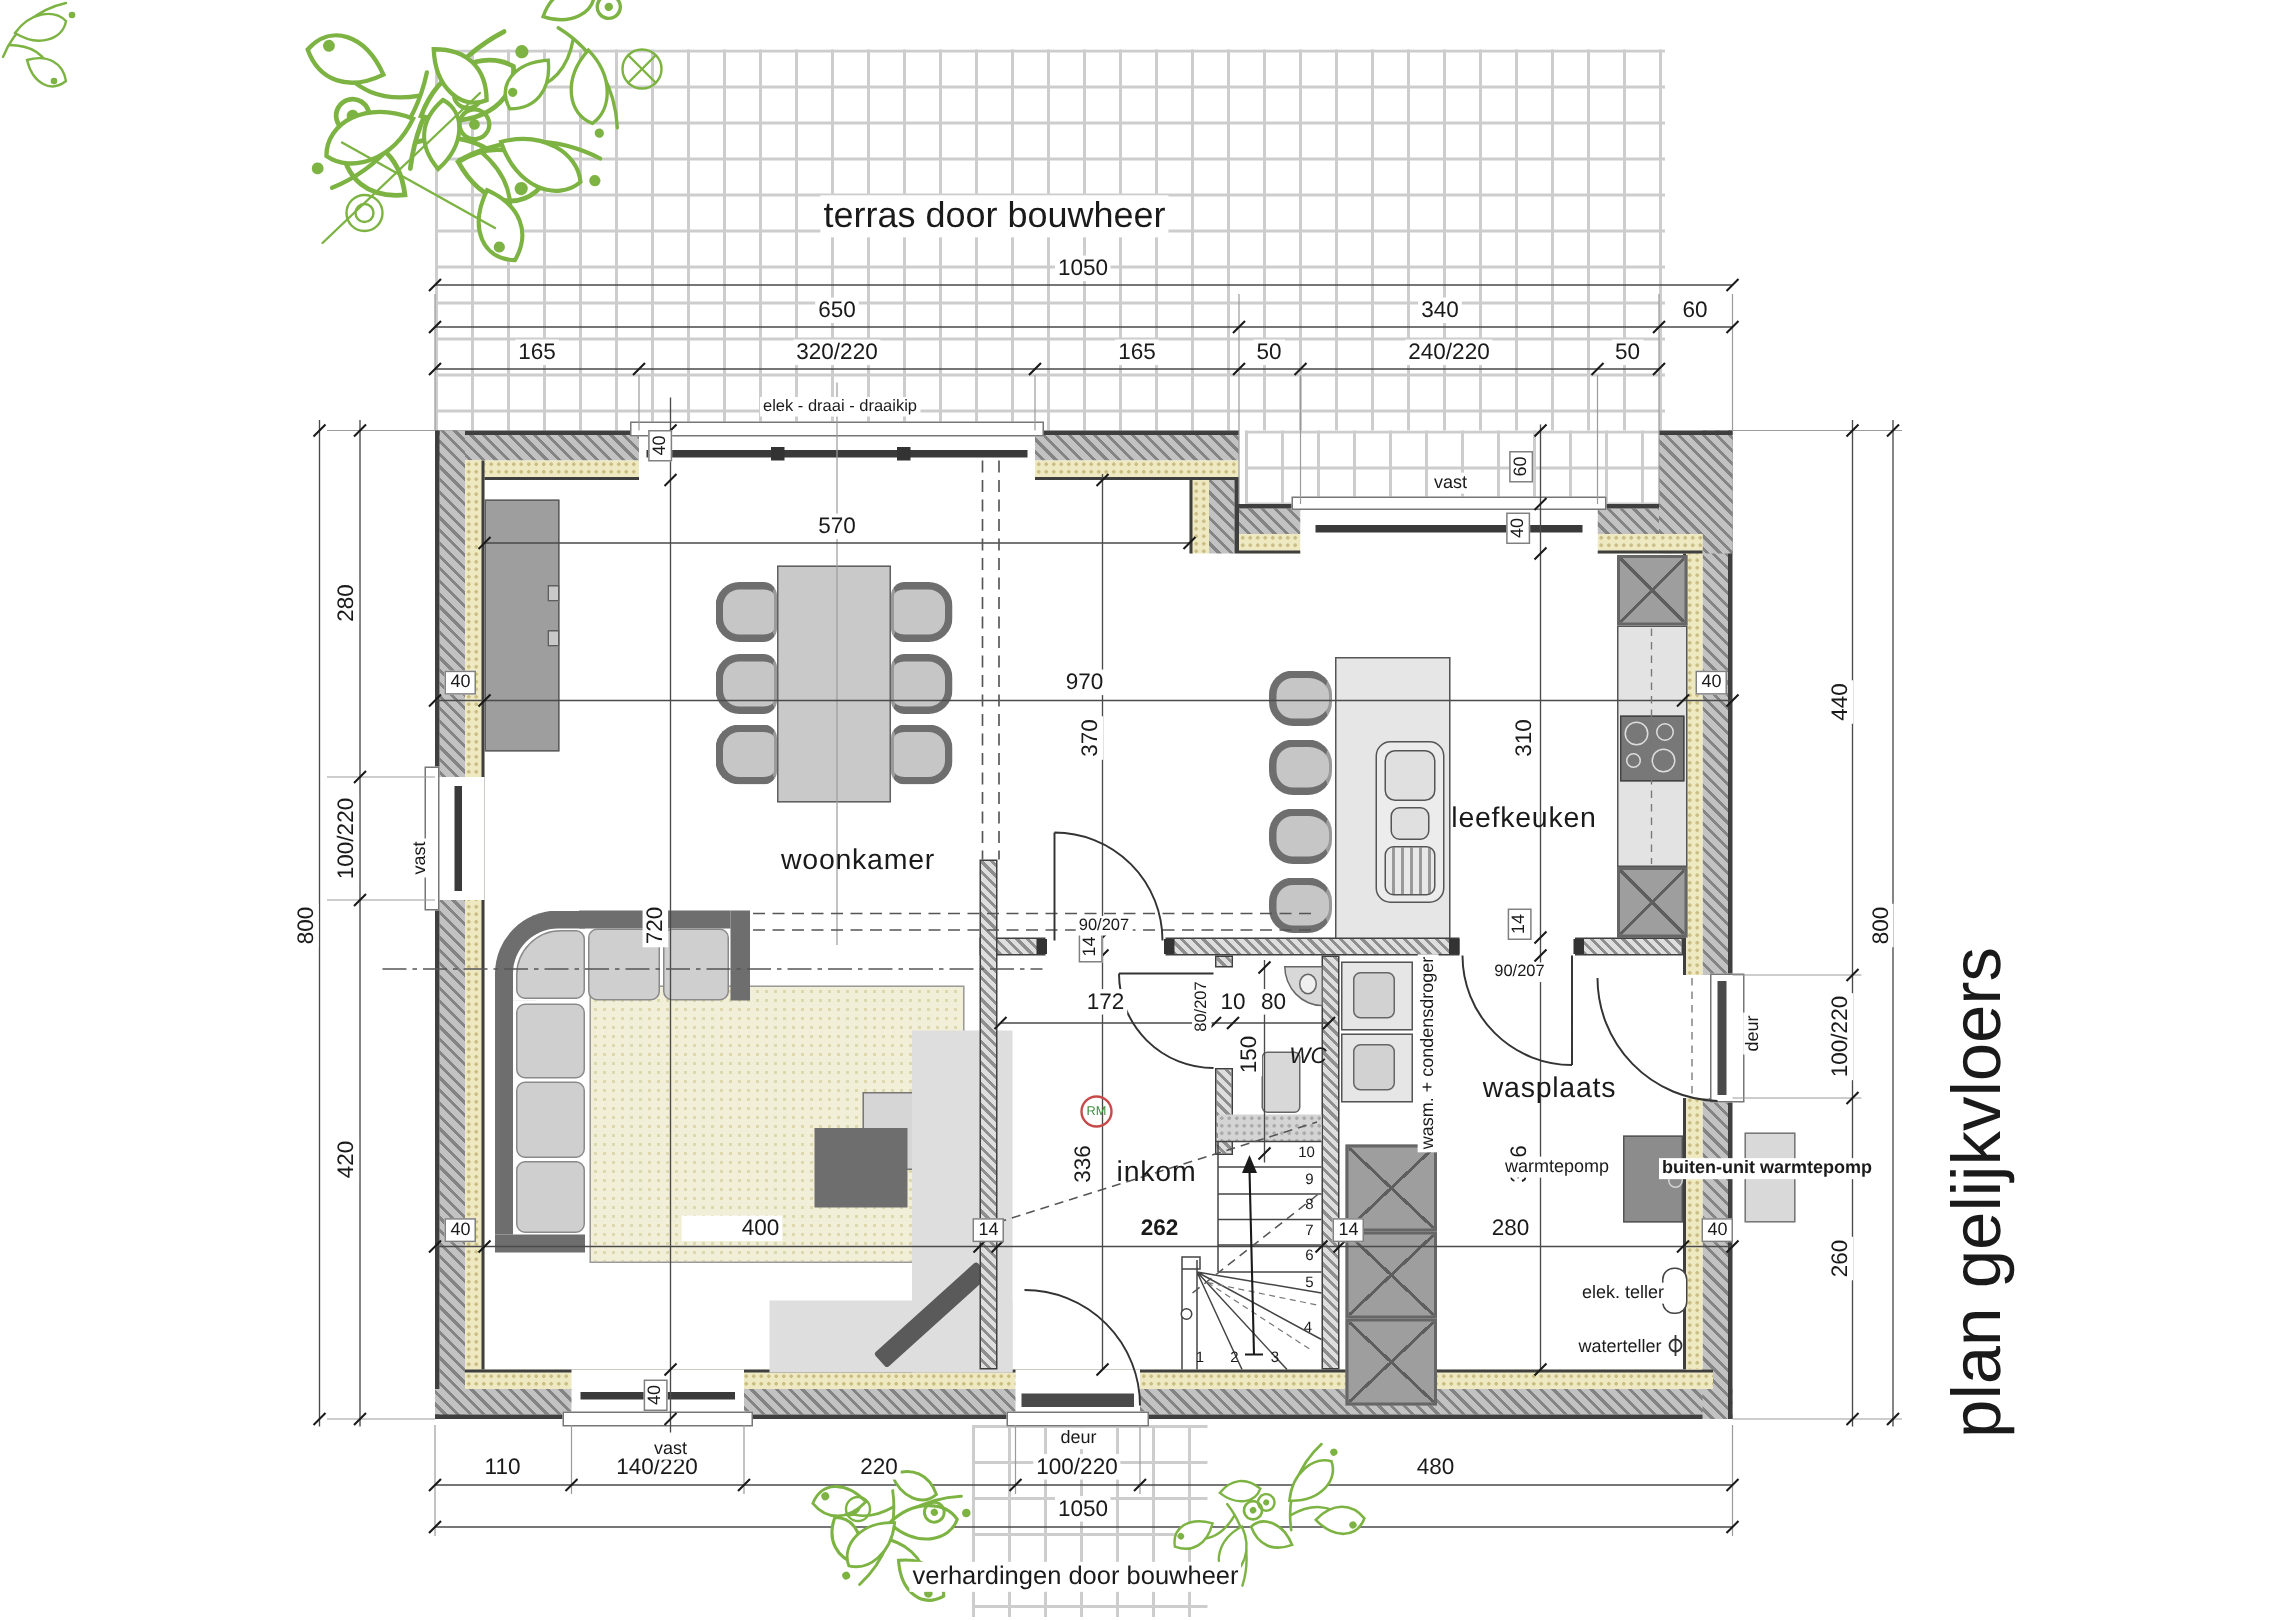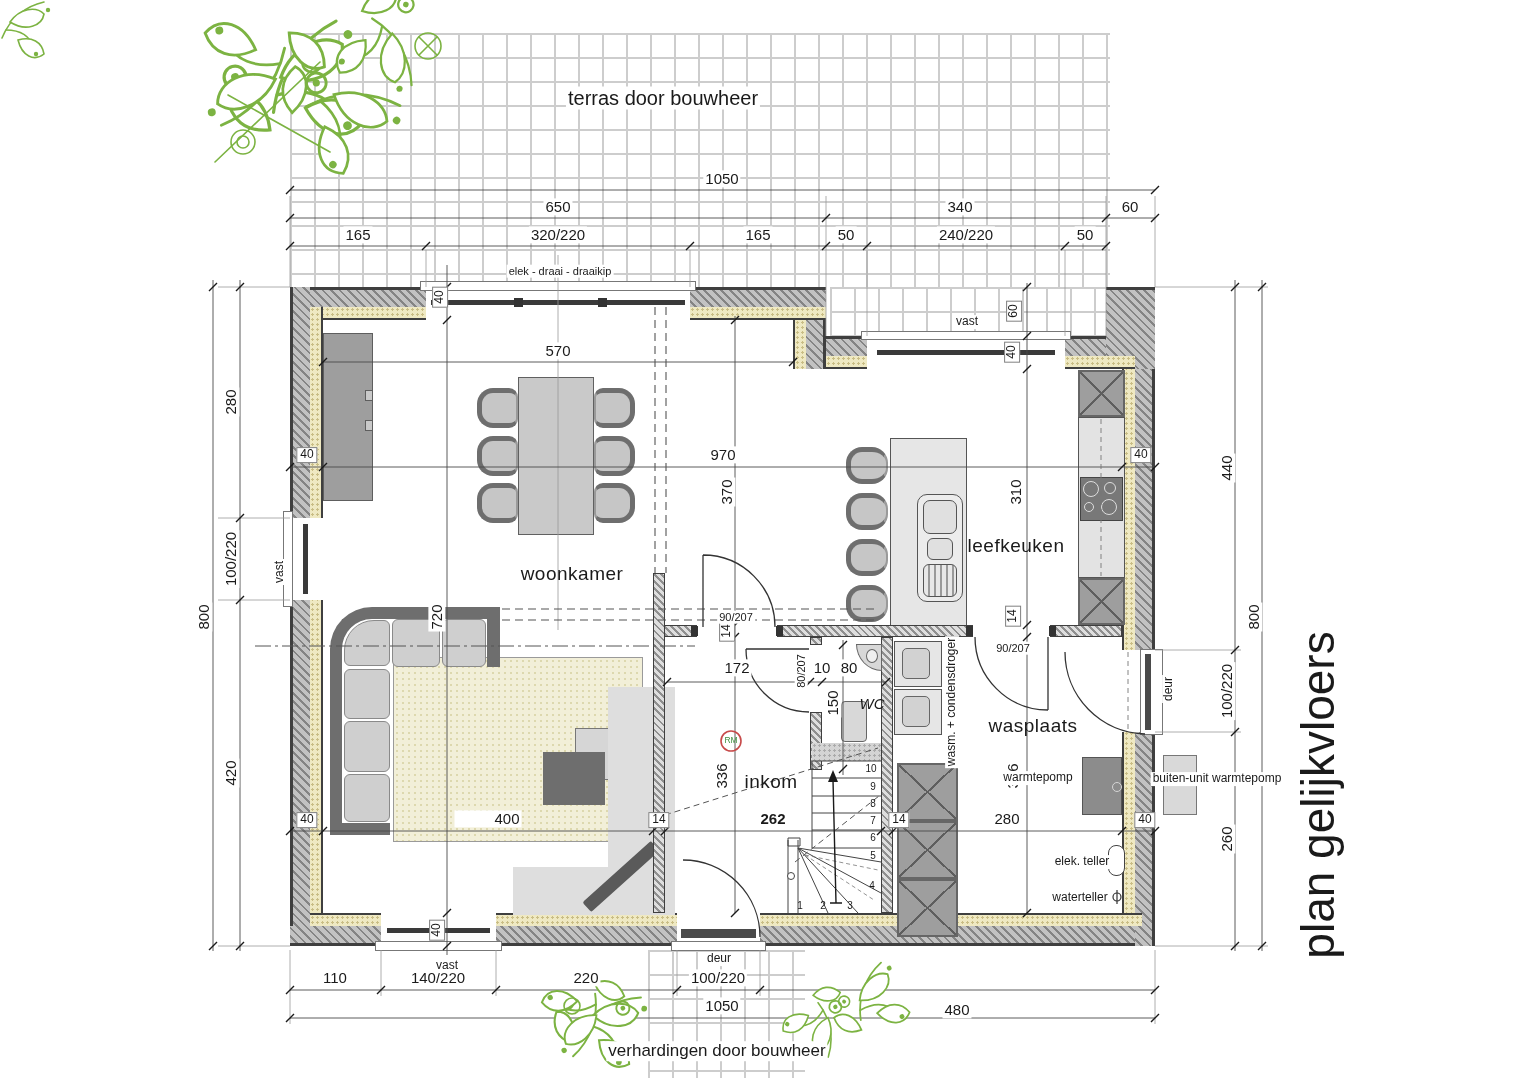--- a/index.html
+++ b/index.html
@@ -34,21 +34,21 @@
   .dark{background:#6e6e6e;}
   
   .lbl{position:absolute;transform:translate(-50%,-50%);font-size:15px;white-space:nowrap;
        background:#fff;padding:0 2px;line-height:1.15;z-index:40;}
   .rot{transform:translate(-50%,-50%) rotate(-90deg);}
   .box{border:1px solid #808080;padding:0 3px;}
   .sm{font-size:12px;}
   .xs{font-size:11px;}
   .room{font-size:19px;letter-spacing:.5px;background:transparent;}
   .stp{font-size:10px;padding:0 1px;background:transparent;}
-  .big{font-size:20px;}
+  .big{font-size:24px;margin-top:46px;}
   .rm-txt{font-size:8.5px;color:#3f8f3f;background:transparent;padding:0;}
   svg.ov{position:absolute;left:0;top:0;z-index:30;pointer-events:none;}
 </style>
 </head>
 <body>
 
 <div class="plan">
 
   <div class="tile" style="left:290px;top:33px;width:820px;height:254px;"></div>
   <div class="tile" style="left:830px;top:287px;width:276px;height:49px;"></div>
@@ -299,21 +299,21 @@
   <div class="lbl rot" style="left:1227px;top:468px;">440</div>
   <div class="lbl rot" style="left:1227px;top:691px;">100/220</div>
   <div class="lbl rot" style="left:1227px;top:839px;">260</div>
   <div class="lbl rot" style="left:1254px;top:617px;">800</div>
   <div class="lbl rot sm" style="left:1169px;top:689px;">deur</div>
 
   <div class="lbl" style="left:335px;top:978px;text-align:center;">110</div>
   <div class="lbl" style="left:438px;top:978px;">140/220</div>
   <div class="lbl" style="left:586px;top:978px;">220</div>
   <div class="lbl" style="left:718px;top:978px;">100/220</div>
-  <div class="lbl" style="left:957px;top:978px;margin-top:32px;">480</div>
+  <div class="lbl" style="left:957px;top:978px;">480</div>
   <div class="lbl" style="left:722px;top:1006px;">1050</div>
   <div class="lbl sm" style="left:447px;top:966px;">vast</div>
   <div class="lbl sm" style="left:719px;top:959px;">deur</div>
   <div class="lbl" style="left:717px;top:1051px;font-size:17px;">verhardingen door bouwheer</div>
 
   <div class="lbl" style="left:558px;top:351px;">570</div>
   <div class="lbl" style="left:723px;top:455px;">970</div>
   <div class="lbl box sm" style="left:307px;top:455px;">40</div>
   <div class="lbl box sm" style="left:1141px;top:455px;">40</div>
   <div class="lbl box sm" style="left:307px;top:820px;">40</div>
@@ -344,21 +344,21 @@
   <div class="lbl rot xs" style="left:801px;top:671px;">80/207</div>
 
   <div class="lbl room" style="left:572px;top:574px;">woonkamer</div>
   <div class="lbl room" style="left:1016px;top:546px;">leefkeuken</div>
   <div class="lbl room" style="left:771px;top:782px;">inkom</div>
   <div class="lbl room" style="left:1033px;top:726px;">wasplaats</div>
   <div class="lbl" style="left:872px;top:704px;font-size:15px;background:transparent;font-style:italic;">WC</div>
 
   <div class="lbl rot sm" style="left:952px;top:702px;">wasm. + condensdroger</div>
   <div class="lbl sm" style="left:1038px;top:778px;">warmtepomp</div>
-  <div class="lbl sm" style="left:1217px;top:779px;">buiten-unit warmtepomp</div>
+  <div class="lbl sm" style="left:1178px;top:779px;font-weight:bold;">buiten-unit warmtepomp</div>
   <div class="lbl sm" style="left:1082px;top:862px;">elek. teller</div>
   <div class="lbl sm" style="left:1080px;top:898px;">waterteller</div>
   <div class="lbl rm-txt" style="left:731px;top:741px;">RM</div>
 
   <div class="lbl stp" style="left:800px;top:906px;">1</div>
   <div class="lbl stp" style="left:823px;top:906px;">2</div>
   <div class="lbl stp" style="left:850px;top:906px;">3</div>
   <div class="lbl stp" style="left:872px;top:886px;">4</div>
   <div class="lbl stp" style="left:873px;top:856px;">5</div>
   <div class="lbl stp" style="left:873px;top:838px;">6</div>

